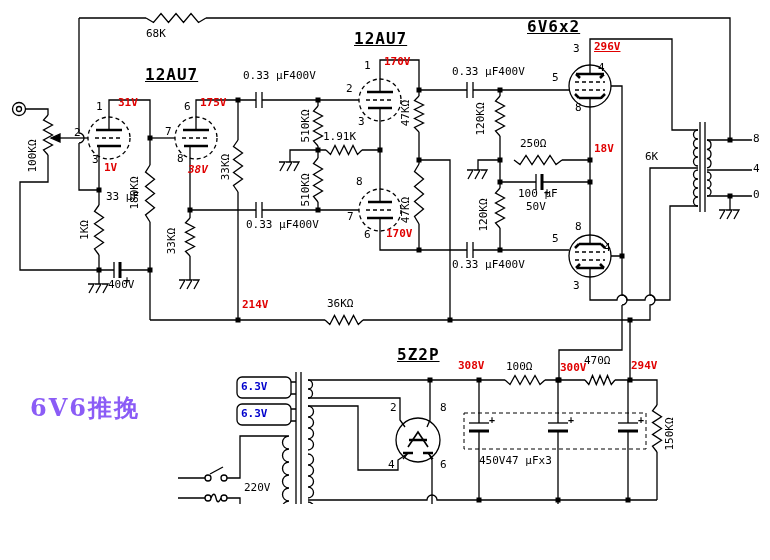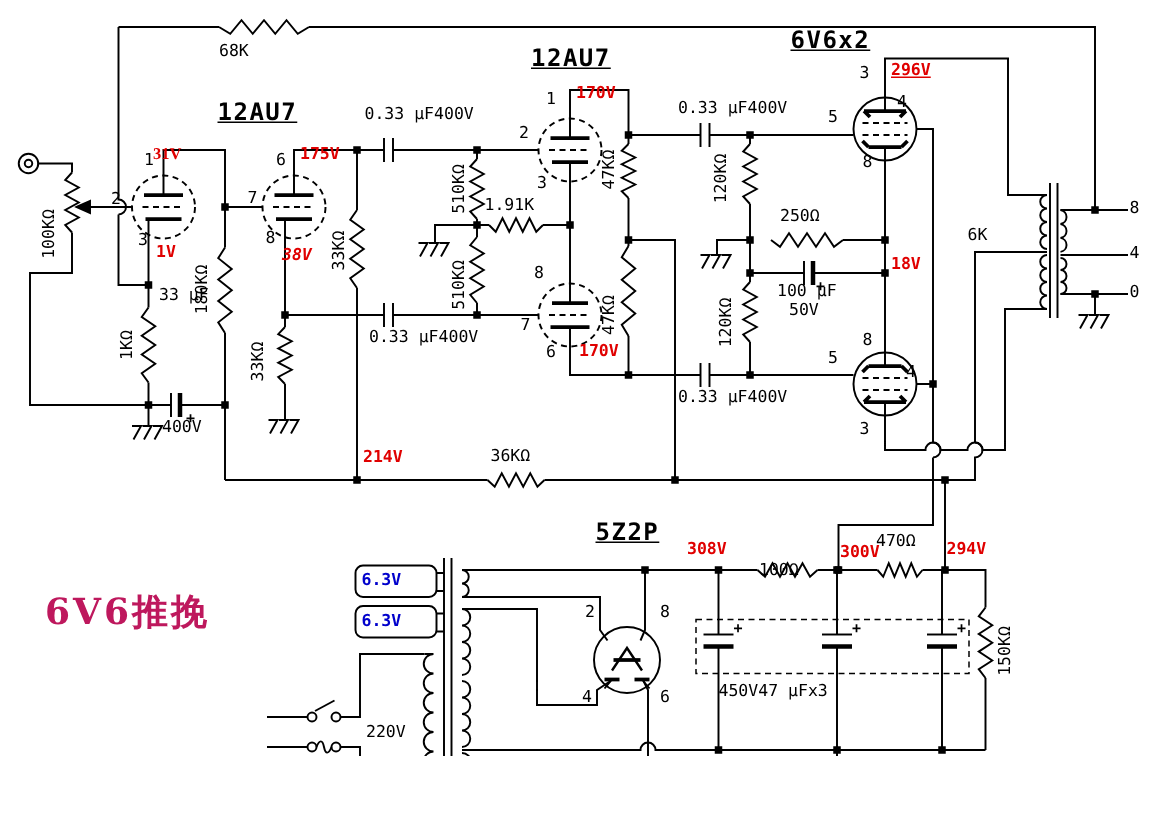--- a/index.html
+++ b/index.html
@@ -7,21 +7,21 @@
          font-family:"DejaVu Sans Mono", monospace;}
   #wires{position:absolute;left:0;top:0;}
   #labels{position:absolute;left:0;top:0;width:770px;height:560px;}
   .lbl{position:absolute;font:11px "DejaVu Sans Mono", monospace;color:#000;
        white-space:pre;line-height:12px;}
   .red{color:#e00000;font-weight:bold;}
   .blue{color:#0000cc;font-weight:bold;}
   .b14{font-size:16px;font-weight:bold;letter-spacing:1px;text-decoration:underline;}
   .rot{transform:translate(-50%,-50%) rotate(-90deg);}
   .plus{font-weight:bold;font-size:10px;}
-  .big-title{position:absolute;font:bold 24px "DejaVu Serif", serif;color:#be185d;letter-spacing:2px;}
+  .big-title{position:absolute;font:bold 24px "DejaVu Serif", serif;color:#8b5cf6;letter-spacing:2px;}
   .wm-big{position:absolute;font:bold italic 38px "DejaVu Sans", sans-serif;color:#cdcdcd;
           text-shadow:2px 2px 0 #979797;letter-spacing:1px;}
   .wm-suffix{position:absolute;font:bold italic 22px "DejaVu Sans", sans-serif;color:#c4c4c4;
           text-shadow:1px 1px 0 #989898;}
   .wm-overlay{position:absolute;font:bold italic 17px "DejaVu Sans", sans-serif;color:#8d8d8d;opacity:.85;}
 </style>
 </head>
 <body>
 
 <div id="stage">
@@ -264,21 +264,21 @@
       <span class="lbl" style="left: 452px; top: 66px;">0.33 µF400V</span>
       <span class="lbl" style="left: 452px; top: 259px;">0.33 µF400V</span>
       <span class="lbl rot" style="left: 481px; top: 119px;">120KΩ</span>
       <span class="lbl rot" style="left: 484px; top: 215px;">120KΩ</span>
       <span class="lbl" style="left: 520px; top: 138px;">250Ω</span>
       <span class="lbl" style="left: 518px; top: 188px;">100 µF</span>
       <span class="lbl" style="left: 526px; top: 201px;">50V</span>
       <span class="lbl" style="left: 106px; top: 191px;">33 µF</span>
       <span class="lbl" style="left: 108px; top: 279px;">400V</span>
       <span class="lbl" style="left: 327px; top: 298px;">36KΩ</span>
-      <span class="lbl" style="left: 506px; top: 374px; text-align: right;">100Ω</span>
+      <span class="lbl" style="left: 506px; top: 361px; text-align: right;">100Ω</span>
       <span class="lbl" style="left: 584px; top: 355px;">470Ω</span>
       <span class="lbl rot" style="left: 670px; top: 434px;">150KΩ</span>
       <span class="lbl" style="left: 479px; top: 455px;">450V47 µFx3</span>
       <span class="lbl" style="left: 244px; top: 482px;">220V</span>
       <span class="lbl" style="left: 645px; top: 151px;">6K</span>
       <span class="lbl blue" style="left: 241px; top: 381px;">6.3V</span>
       <span class="lbl blue" style="left: 241px; top: 408px;">6.3V</span>
       <span class="lbl" style="left: 753px; top: 133px;">8</span>
       <span class="lbl" style="left: 753px; top: 163px;">4</span>
       <span class="lbl" style="left: 753px; top: 189px;">0</span>
@@ -299,29 +299,29 @@
       <span class="lbl" style="left: 598px; top: 62px;">4</span>
       <span class="lbl" style="left: 575px; top: 102px;">8</span>
       <span class="lbl" style="left: 575px; top: 221px;">8</span>
       <span class="lbl" style="left: 552px; top: 233px;">5</span>
       <span class="lbl" style="left: 604px; top: 242px;">4</span>
       <span class="lbl" style="left: 573px; top: 280px;">3</span>
       <span class="lbl" style="left: 390px; top: 402px;">2</span>
       <span class="lbl" style="left: 440px; top: 402px;">8</span>
       <span class="lbl" style="left: 388px; top: 459px;">4</span>
       <span class="lbl" style="left: 440px; top: 459px;">6</span>
-      <span class="lbl red" style="left: 102px; top: 97px; font-family: Liberation Serif, serif;">31V</span>
+      <span class="lbl red" style="left: 118px; top: 97px;">31V</span>
       <span class="lbl red" style="left: 104px; top: 162px;">1V</span>
       <span class="lbl red" style="left: 200px; top: 97px;">175V</span>
       <span class="lbl red" style="left: 188px; top: 164px; font-style: italic;">38V</span>
       <span class="lbl red" style="left: 242px; top: 299px;">214V</span>
       <span class="lbl red" style="left: 384px; top: 56px;">170V</span>
       <span class="lbl red" style="left: 386px; top: 228px;">170V</span>
       <span class="lbl red" style="left: 594px; top: 41px; text-decoration: underline;">296V</span>
-      <span class="lbl red" style="left: 594px; top: 170px;">18V</span>
+      <span class="lbl red" style="left: 594px; top: 143px;">18V</span>
       <span class="lbl red" style="left: 458px; top: 360px;">308V</span>
       <span class="lbl red" style="left: 560px; top: 362px;">300V</span>
       <span class="lbl red" style="left: 631px; top: 360px;">294V</span>
       <span class="lbl plus" style="left: 124px; top: 274px;">+</span>
       <span class="lbl plus" style="left: 544px; top: 186px;">+</span>
       <span class="lbl plus" style="left: 489px; top: 414px;">+</span>
       <span class="lbl plus" style="left: 568px; top: 414px;">+</span>
       <span class="lbl plus" style="left: 638px; top: 414px;">+</span>
     </div>
 

